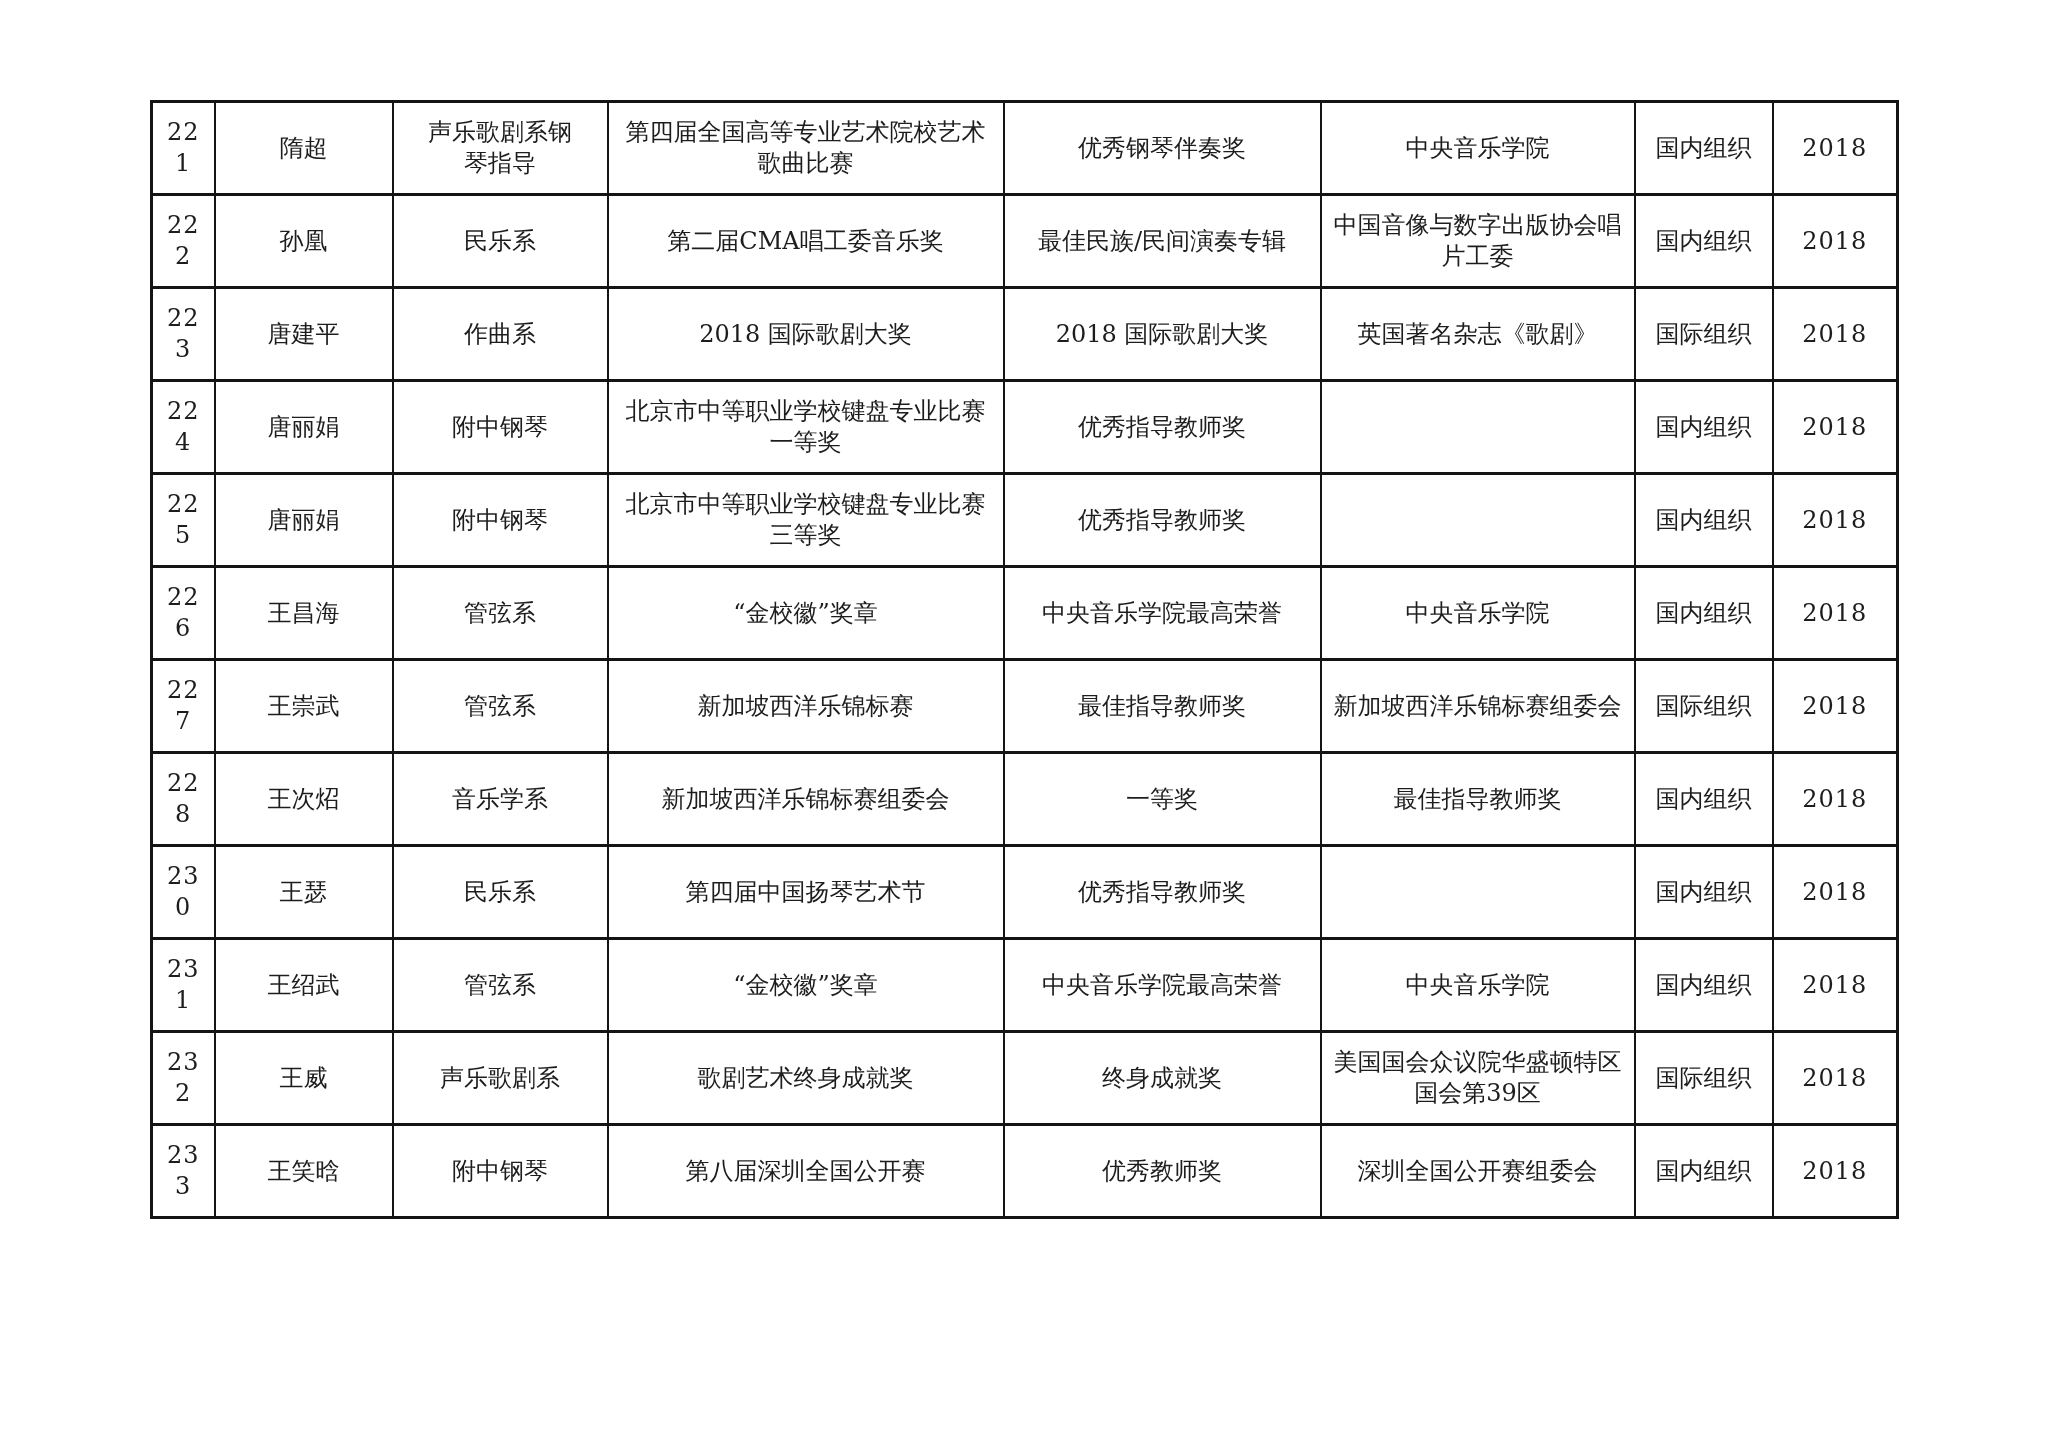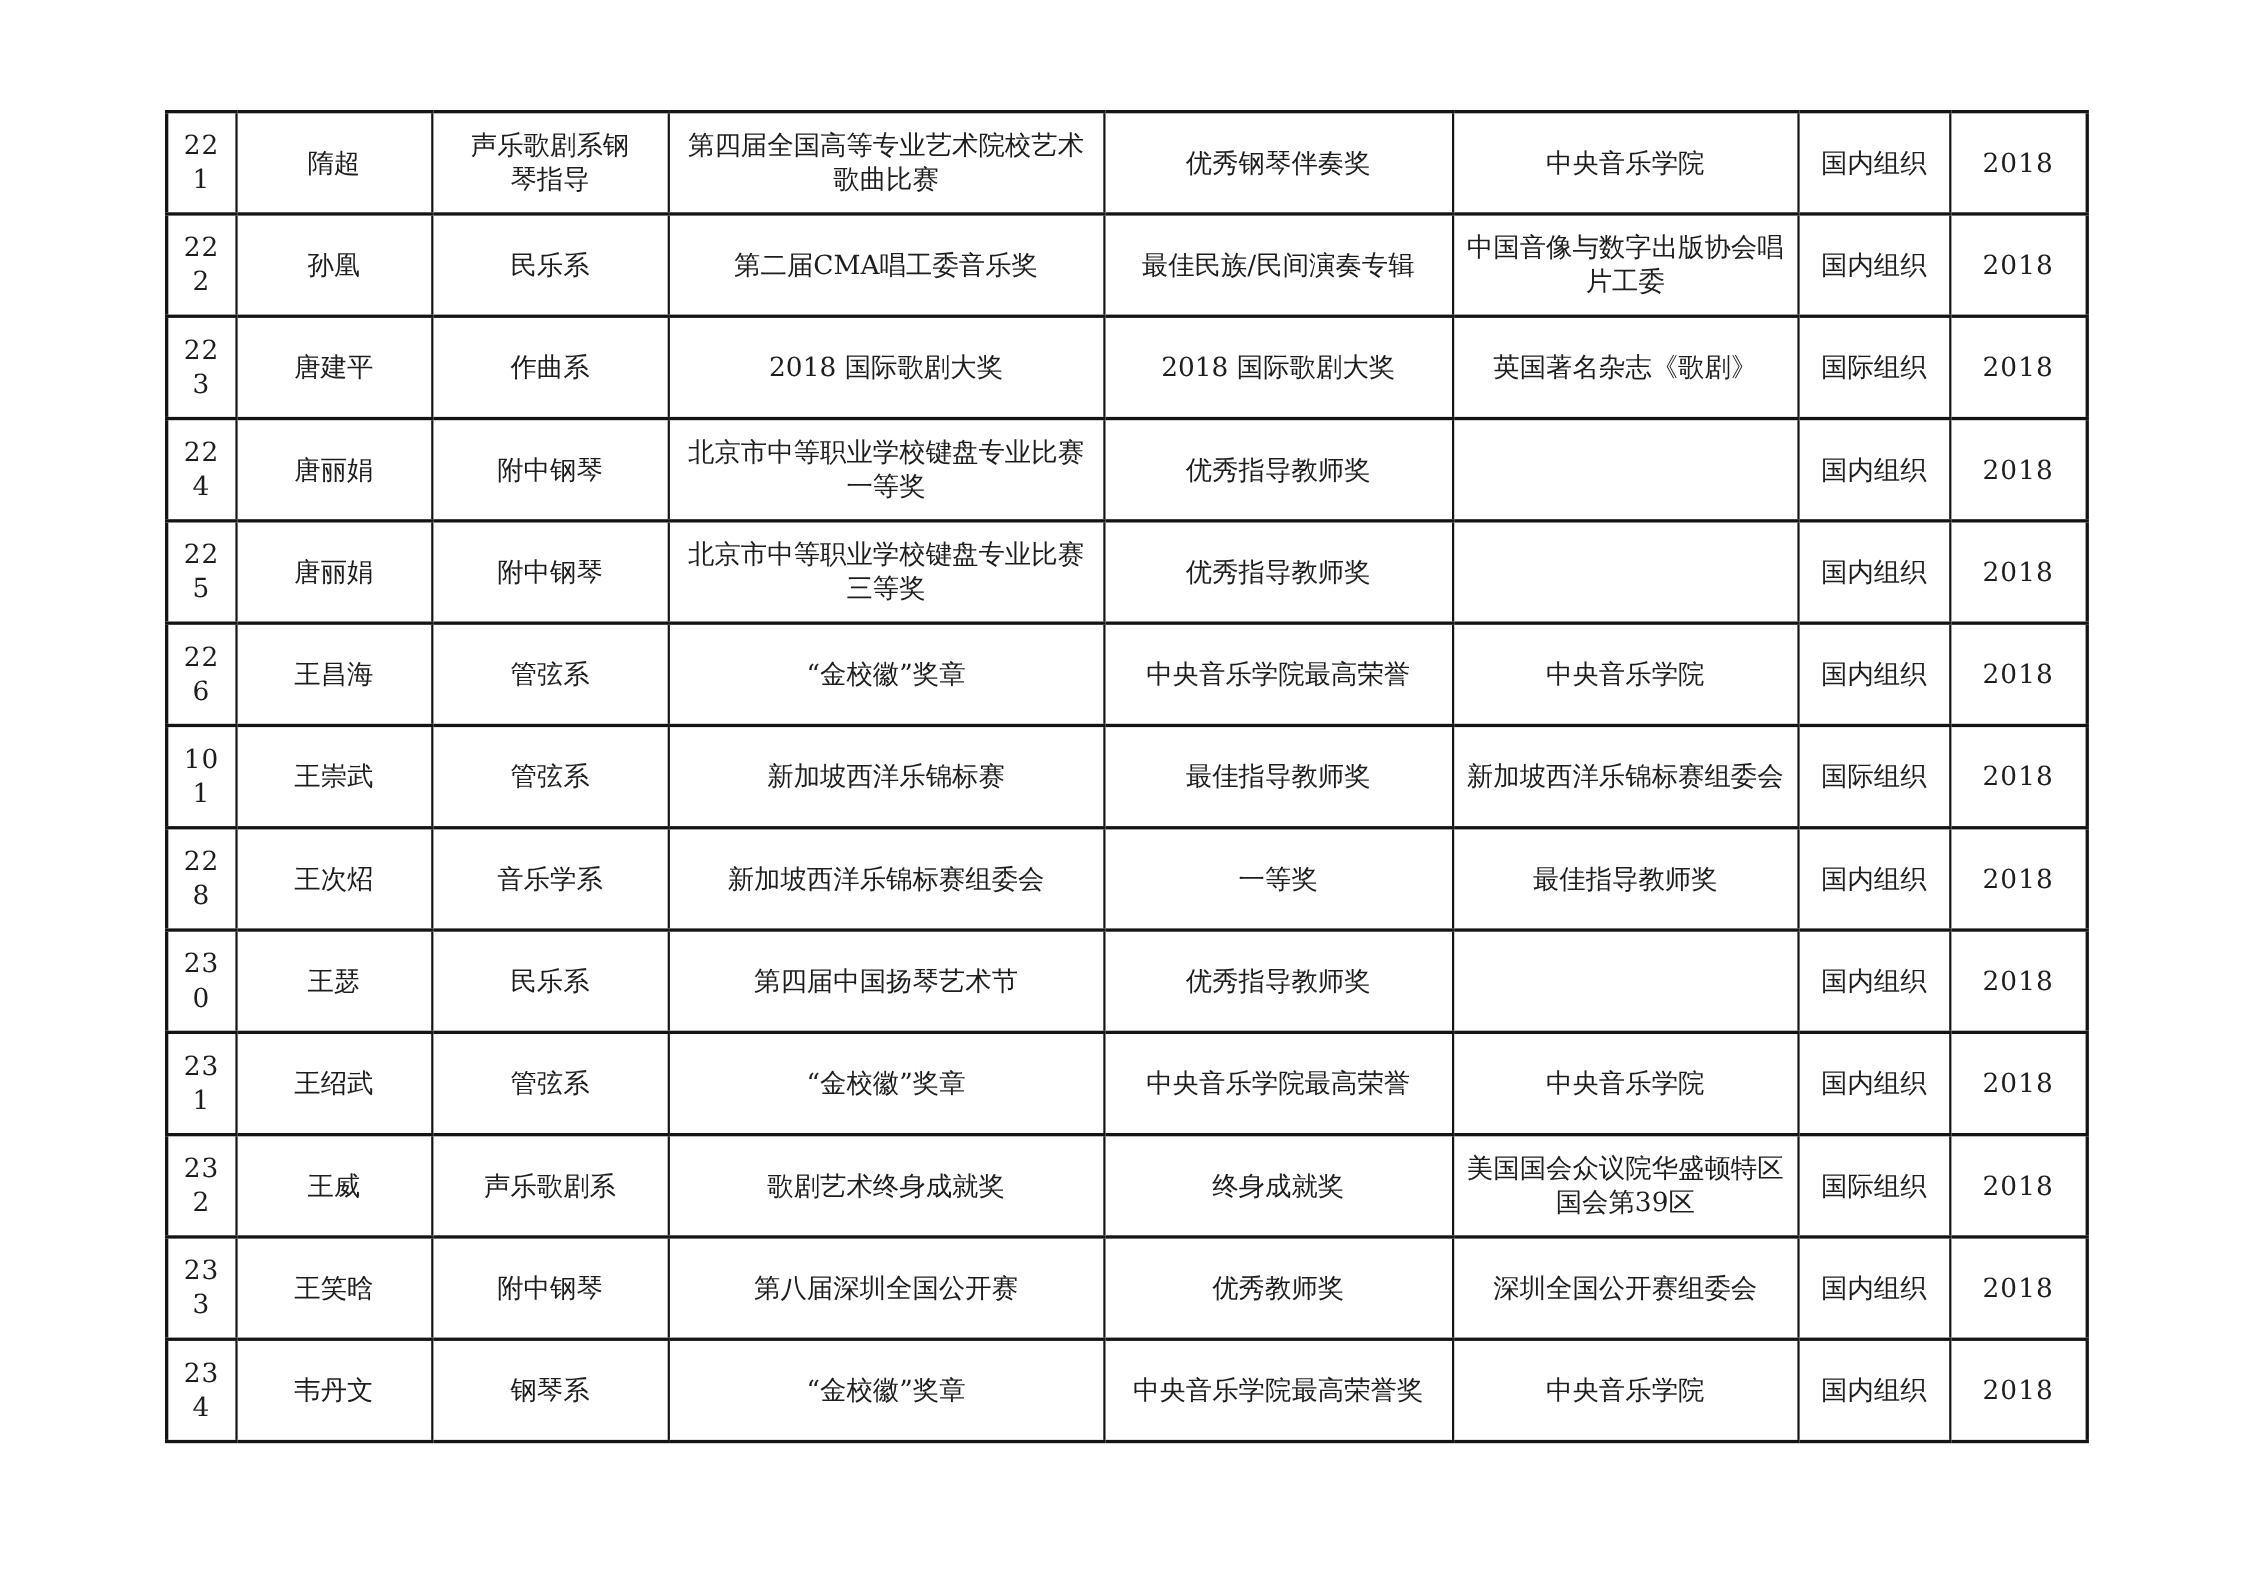--- a/index.html
+++ b/index.html
@@ -118,21 +118,21 @@
           <td class="col-no">226</td>
           <td class="col-name">王昌海</td>
           <td class="col-department">管弦系</td>
           <td class="col-competition">“金校徽”奖章</td>
           <td class="col-award">中央音乐学院最高荣誉</td>
           <td class="col-issuer">中央音乐学院</td>
           <td class="col-org-type">国内组织</td>
           <td class="col-year">2018</td>
         </tr>
         <tr>
-          <td class="col-no">101</td>
+          <td class="col-no">227</td>
           <td class="col-name">王崇武</td>
           <td class="col-department">管弦系</td>
           <td class="col-competition">新加坡西洋乐锦标赛</td>
           <td class="col-award">最佳指导教师奖</td>
           <td class="col-issuer">新加坡西洋乐锦标赛组委会</td>
           <td class="col-org-type">国际组织</td>
           <td class="col-year">2018</td>
         </tr>
         <tr>
           <td class="col-no">228</td>
@@ -177,25 +177,15 @@
         <tr>
           <td class="col-no">233</td>
           <td class="col-name">王笑晗</td>
           <td class="col-department">附中钢琴</td>
           <td class="col-competition">第八届深圳全国公开赛</td>
           <td class="col-award">优秀教师奖</td>
           <td class="col-issuer">深圳全国公开赛组委会</td>
           <td class="col-org-type">国内组织</td>
           <td class="col-year">2018</td>
         </tr>
-        <tr>
-          <td class="col-no">234</td>
-          <td class="col-name">韦丹文</td>
-          <td class="col-department">钢琴系</td>
-          <td class="col-competition">“金校徽”奖章</td>
-          <td class="col-award">中央音乐学院最高荣誉奖</td>
-          <td class="col-issuer">中央音乐学院</td>
-          <td class="col-org-type">国内组织</td>
-          <td class="col-year">2018</td>
-        </tr>
       </tbody>
   </table>
 </div>
 
 </body></html>

